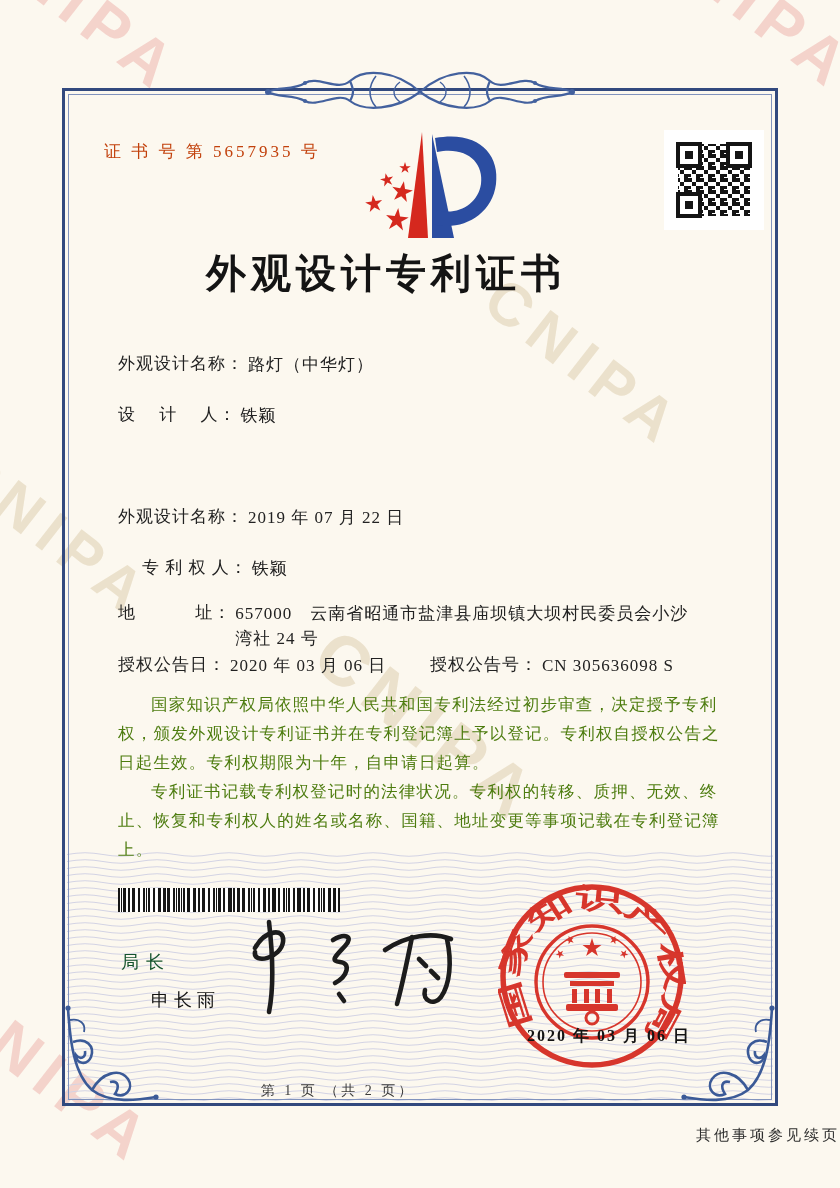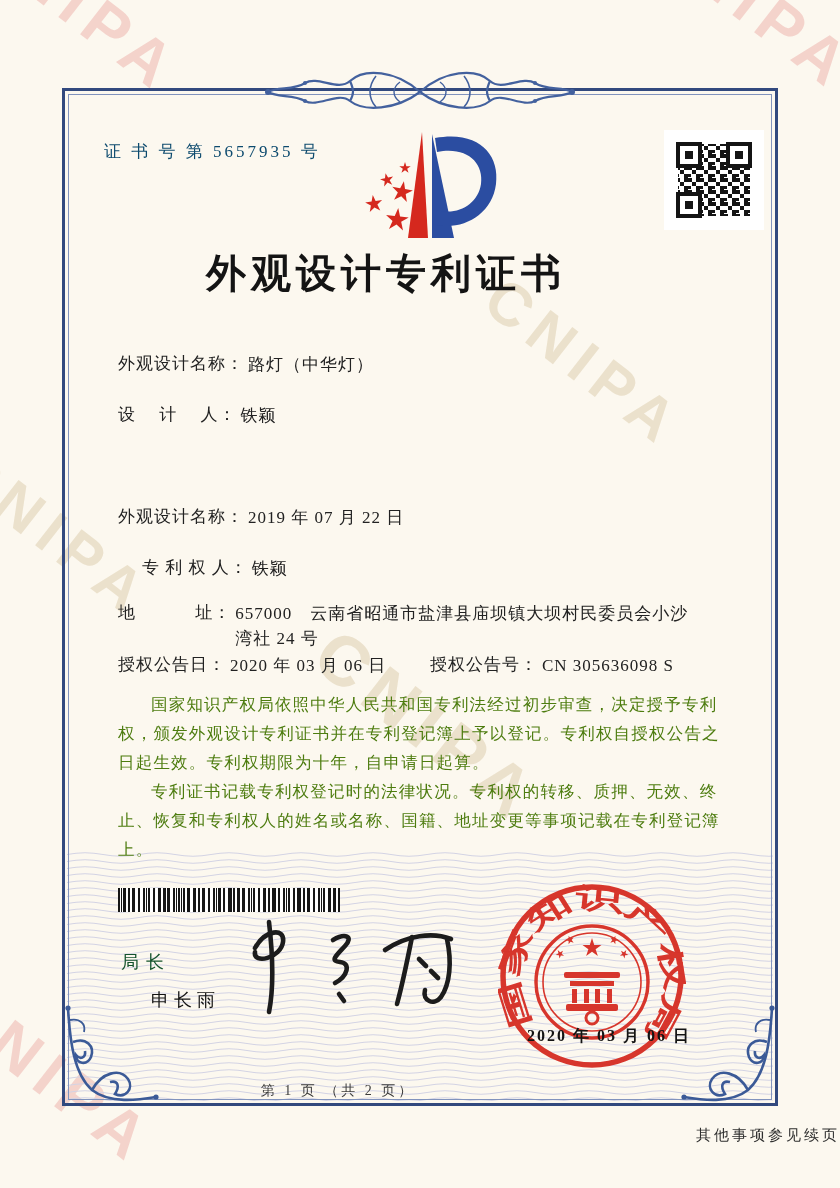--- a/index.html
+++ b/index.html
@@ -16,21 +16,21 @@
   .frame{position:absolute;left:62px;top:88px;width:710px;height:1012px;
          border:3px solid #32497e;}
   .frame-inner{position:absolute;left:3px;top:3px;right:3px;bottom:3px;
          border:1px solid #8193bd;}
 
   .orn{position:absolute;}
 
   
   .waves{position:absolute;left:67px;top:851px;width:706px;height:250px;}
 
-  .certno{position:absolute;left:104px;top:140px;font-size:17px;color:#0c4a6e;letter-spacing:3px;}
+  .certno{position:absolute;left:104px;top:140px;font-size:17px;color:#c2410c;letter-spacing:3px;}
 
   .logo{position:absolute;left:336px;top:128px;width:168px;height:114px;}
   .qr{position:absolute;left:664px;top:130px;width:100px;height:100px;}
 
   .title{position:absolute;left:0;top:246px;width:772px;text-align:center;
          font-size:40px;font-weight:bold;color:#141414;letter-spacing:5px;}
 
   .row{position:absolute;left:118px;font-size:17px;color:#222;}
   .row .lbl{display:inline-block;vertical-align:top;letter-spacing:1px;}
   .row .val{display:inline-block;vertical-align:top;max-width:468px;line-height:25px;letter-spacing:1px;margin-left:4px;}

